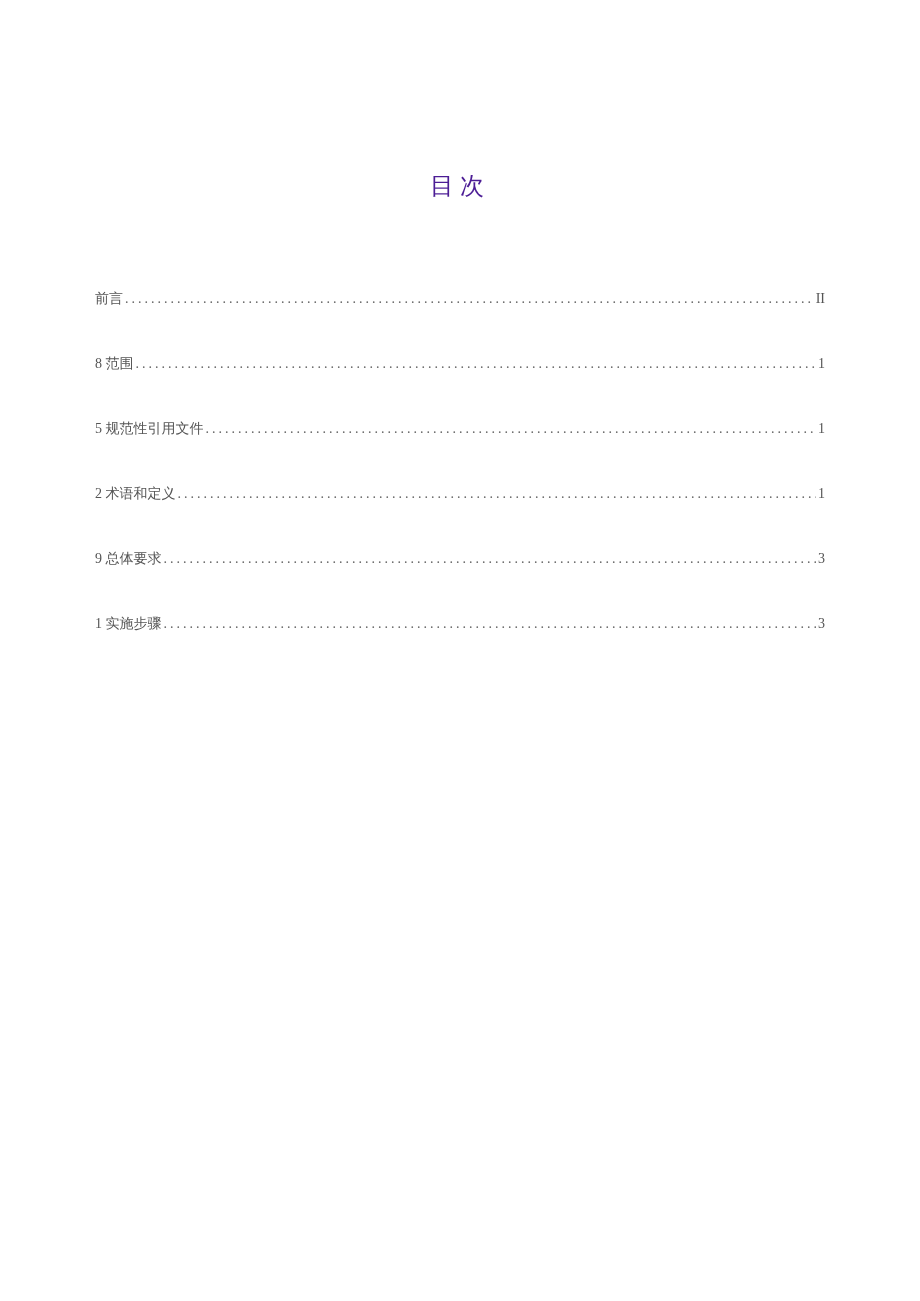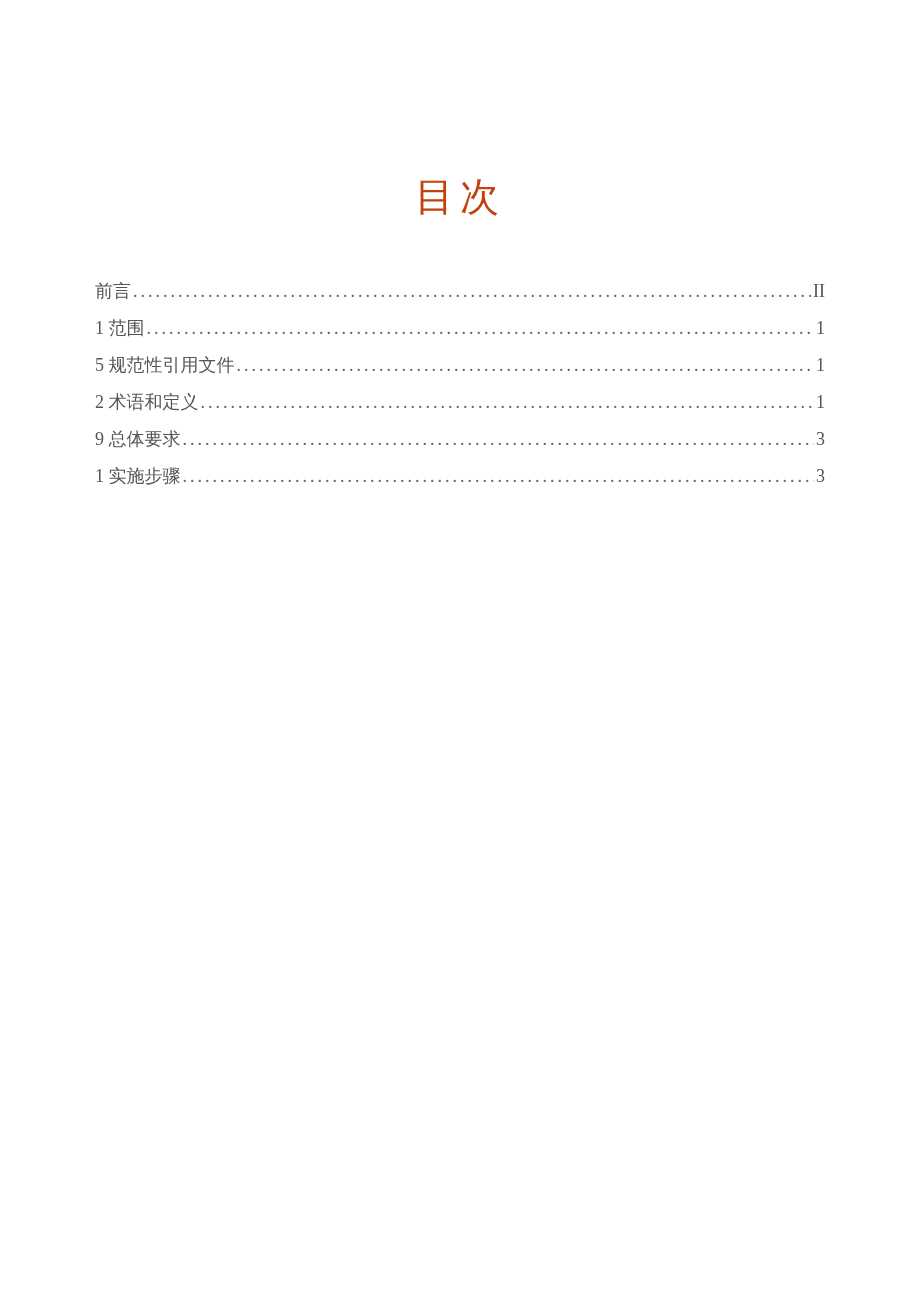--- a/index.html
+++ b/index.html
@@ -6,34 +6,34 @@
     body {
       width: 920px;
       height: 1301px;
       background: #ffffff;
       font-family: "SimSun", "宋体", serif;
       color: #333;
       padding: 170px 95px 0 95px;
     }
     .page-title {
       text-align: center;
-      font-size: 39px;
+      font-size: 24px;
       font-weight: 400;
       letter-spacing: 6px;
       font-family: "SimHei", "黑体", sans-serif;
-      color: #c2410c;
+      color: #4c1d95;
       margin-bottom: 58px;
     }
     .toc {
       width: 100%;
     }
     .toc-row {
       display: flex;
       align-items: baseline;
-      font-size: 18px;
+      font-size: 14px;
       line-height: 1;
       margin-bottom: 19px;
       color: #555;
       white-space: nowrap;
     }
     .toc-label {
       flex: 0 0 auto;
     }
     .toc-leader {
       flex: 1 1 auto;
@@ -41,35 +41,36 @@
       letter-spacing: 3px;
       color: #666;
       margin: 0 2px;
     }
     .toc-leader::after {
       content: "..............................................................................................................................................................................................................";
     }
     .toc-page {
       flex: 0 0 auto;
       text-align: right;
+      margin-top: 32px;
     }
   </style>
 </head>
 <body>
 
 <h1 class="page-title">目次</h1>
 
 <div class="toc">
   <div class="toc-row">
     <span class="toc-label">前言</span>
     <span class="toc-leader"></span>
     <span class="toc-page">II</span>
   </div>
   <div class="toc-row">
-    <span class="toc-label">1 范围</span>
+    <span class="toc-label">8 范围</span>
     <span class="toc-leader"></span>
     <span class="toc-page">1</span>
   </div>
   <div class="toc-row">
     <span class="toc-label">5 规范性引用文件</span>
     <span class="toc-leader"></span>
     <span class="toc-page">1</span>
   </div>
   <div class="toc-row">
     <span class="toc-label">2 术语和定义</span>

